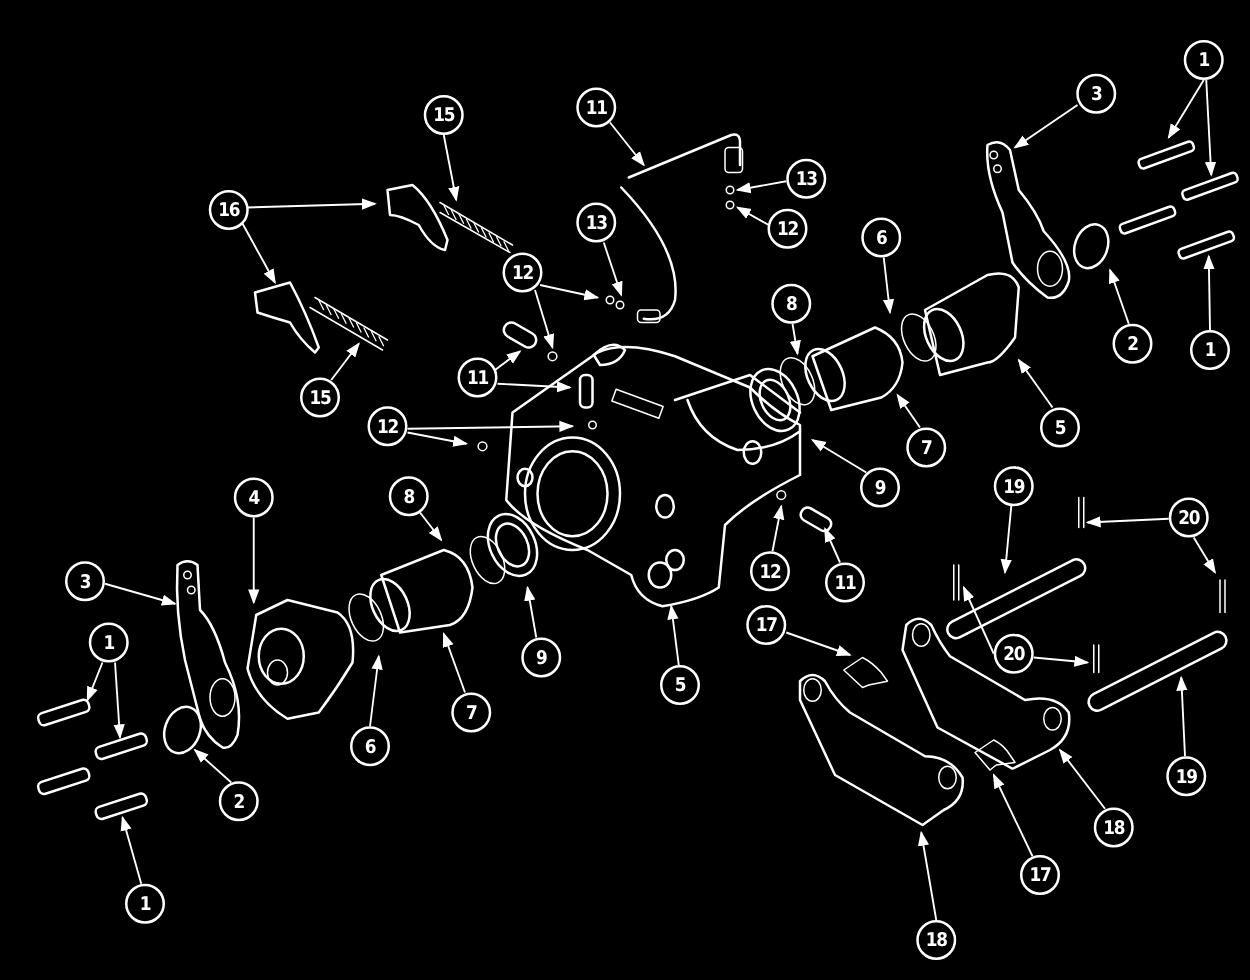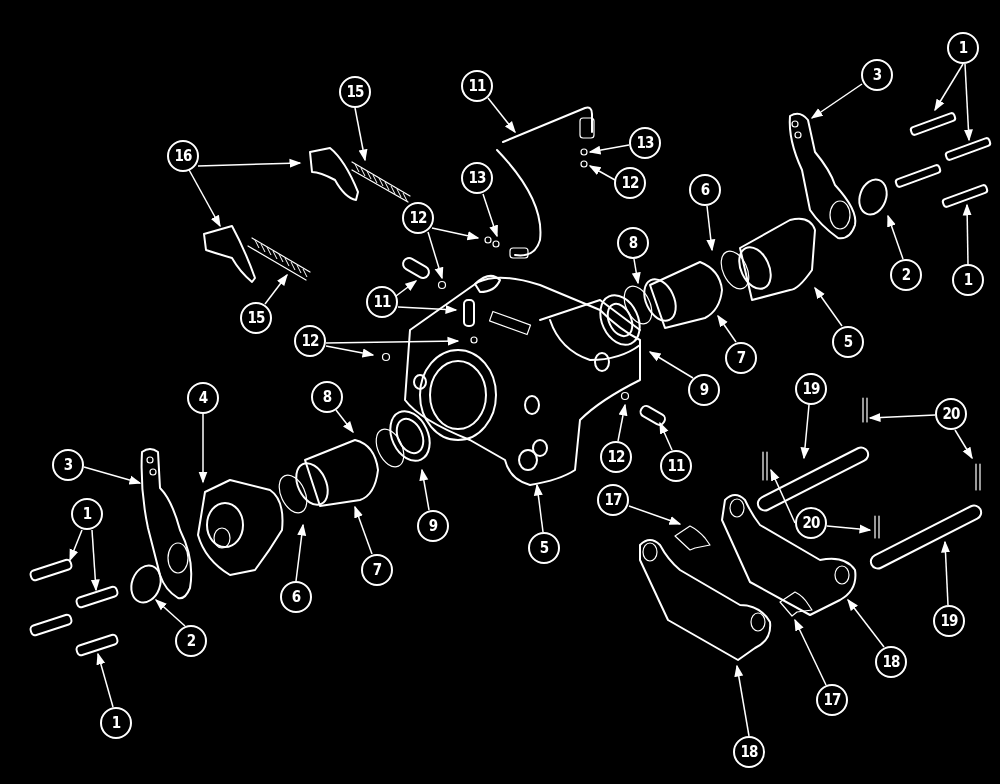--- a/index.html
+++ b/index.html
@@ -196,21 +196,21 @@
       <path class="part thin" d="M976,464 L976,490 M980,464 L980,490"></path>
     </g>
   </svg>
 
   
   <div class="callout" style="left:963px;top:48px;">1</div>
   <div class="callout" style="left:877px;top:75px;">3</div>
   <div class="callout" style="left:477px;top:86px;">11</div>
   <div class="callout" style="left:355px;top:92px;">15</div>
   <div class="callout" style="left:645px;top:143px;">13</div>
-  <div class="callout" style="left:183px;top:156px;">16</div>
+  <div class="callout" style="left:183px;top:168px;">16</div>
   <div class="callout" style="left:477px;top:178px;">13</div>
   <div class="callout" style="left:630px;top:183px;">12</div>
   <div class="callout" style="left:705px;top:190px;">6</div>
   <div class="callout" style="left:418px;top:218px;">12</div>
   <div class="callout" style="left:633px;top:243px;">8</div>
   <div class="callout" style="left:906px;top:275px;">2</div>
   <div class="callout" style="left:968px;top:280px;">1</div>
   <div class="callout" style="left:382px;top:302px;">11</div>
   <div class="callout" style="left:256px;top:318px;">15</div>
   <div class="callout" style="left:310px;top:341px;">12</div>

